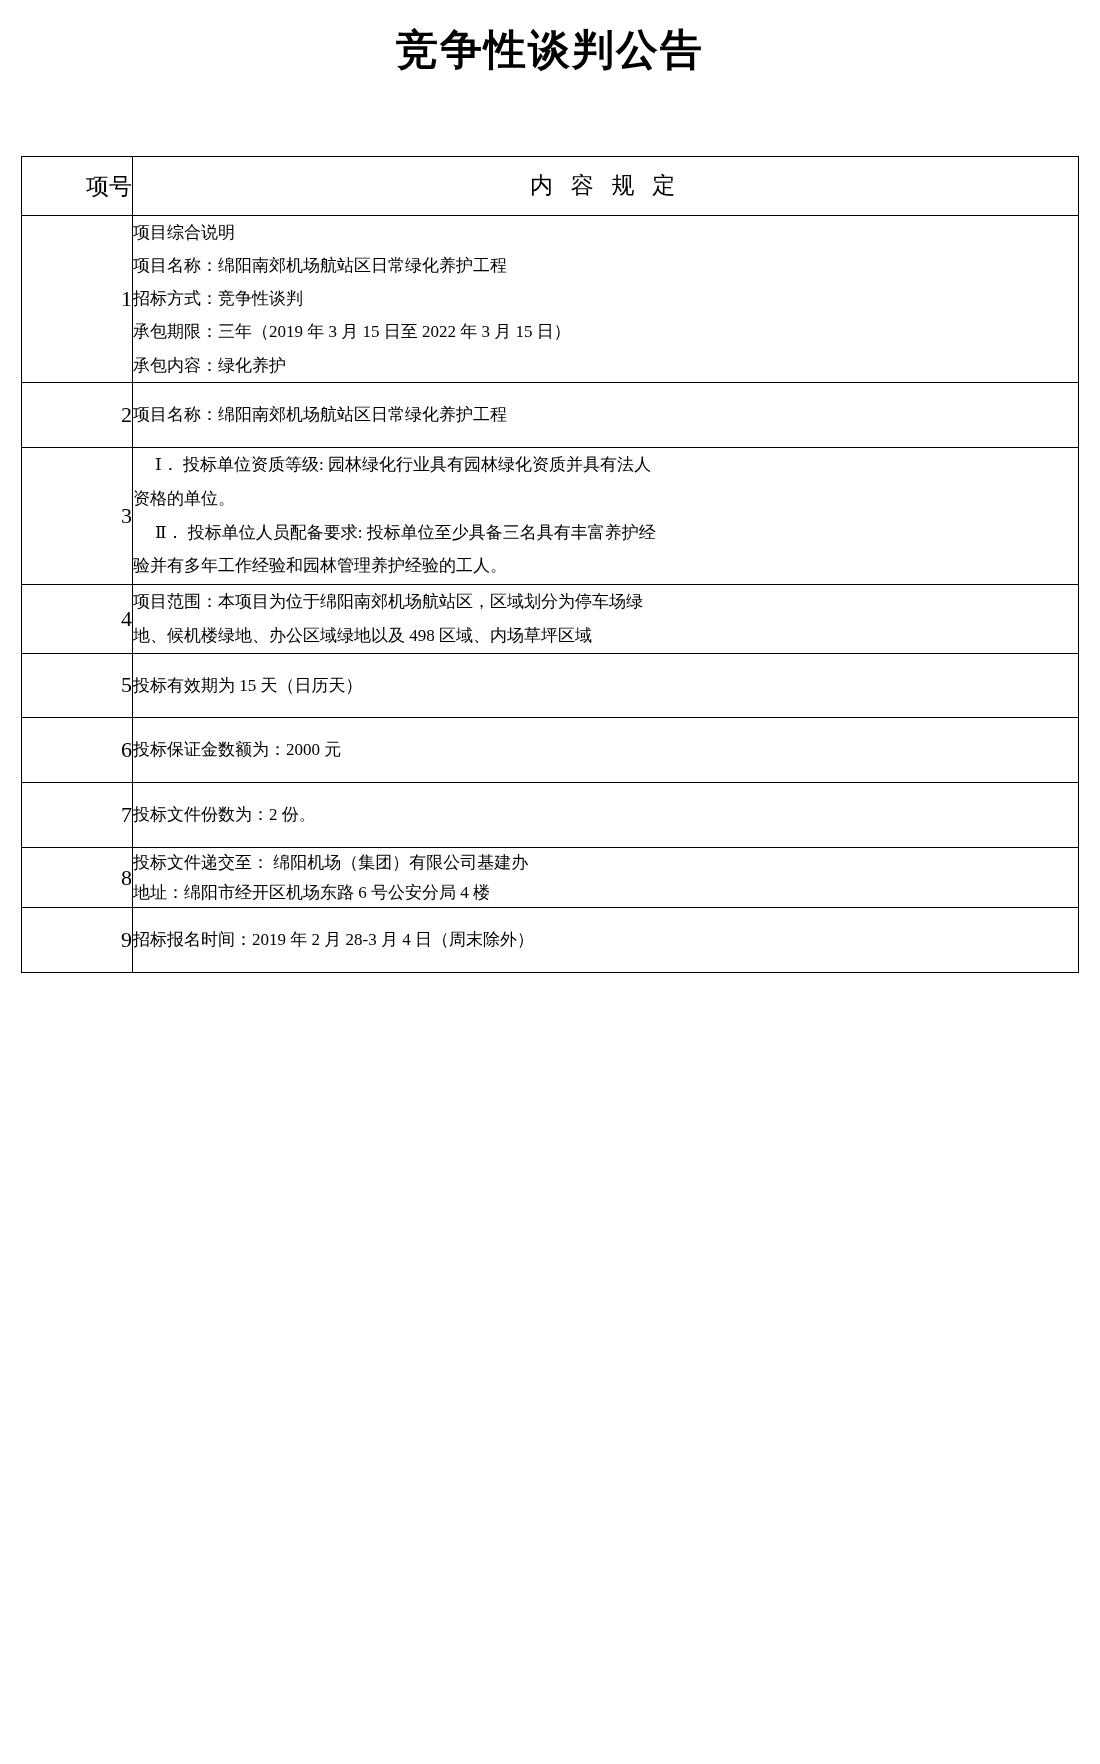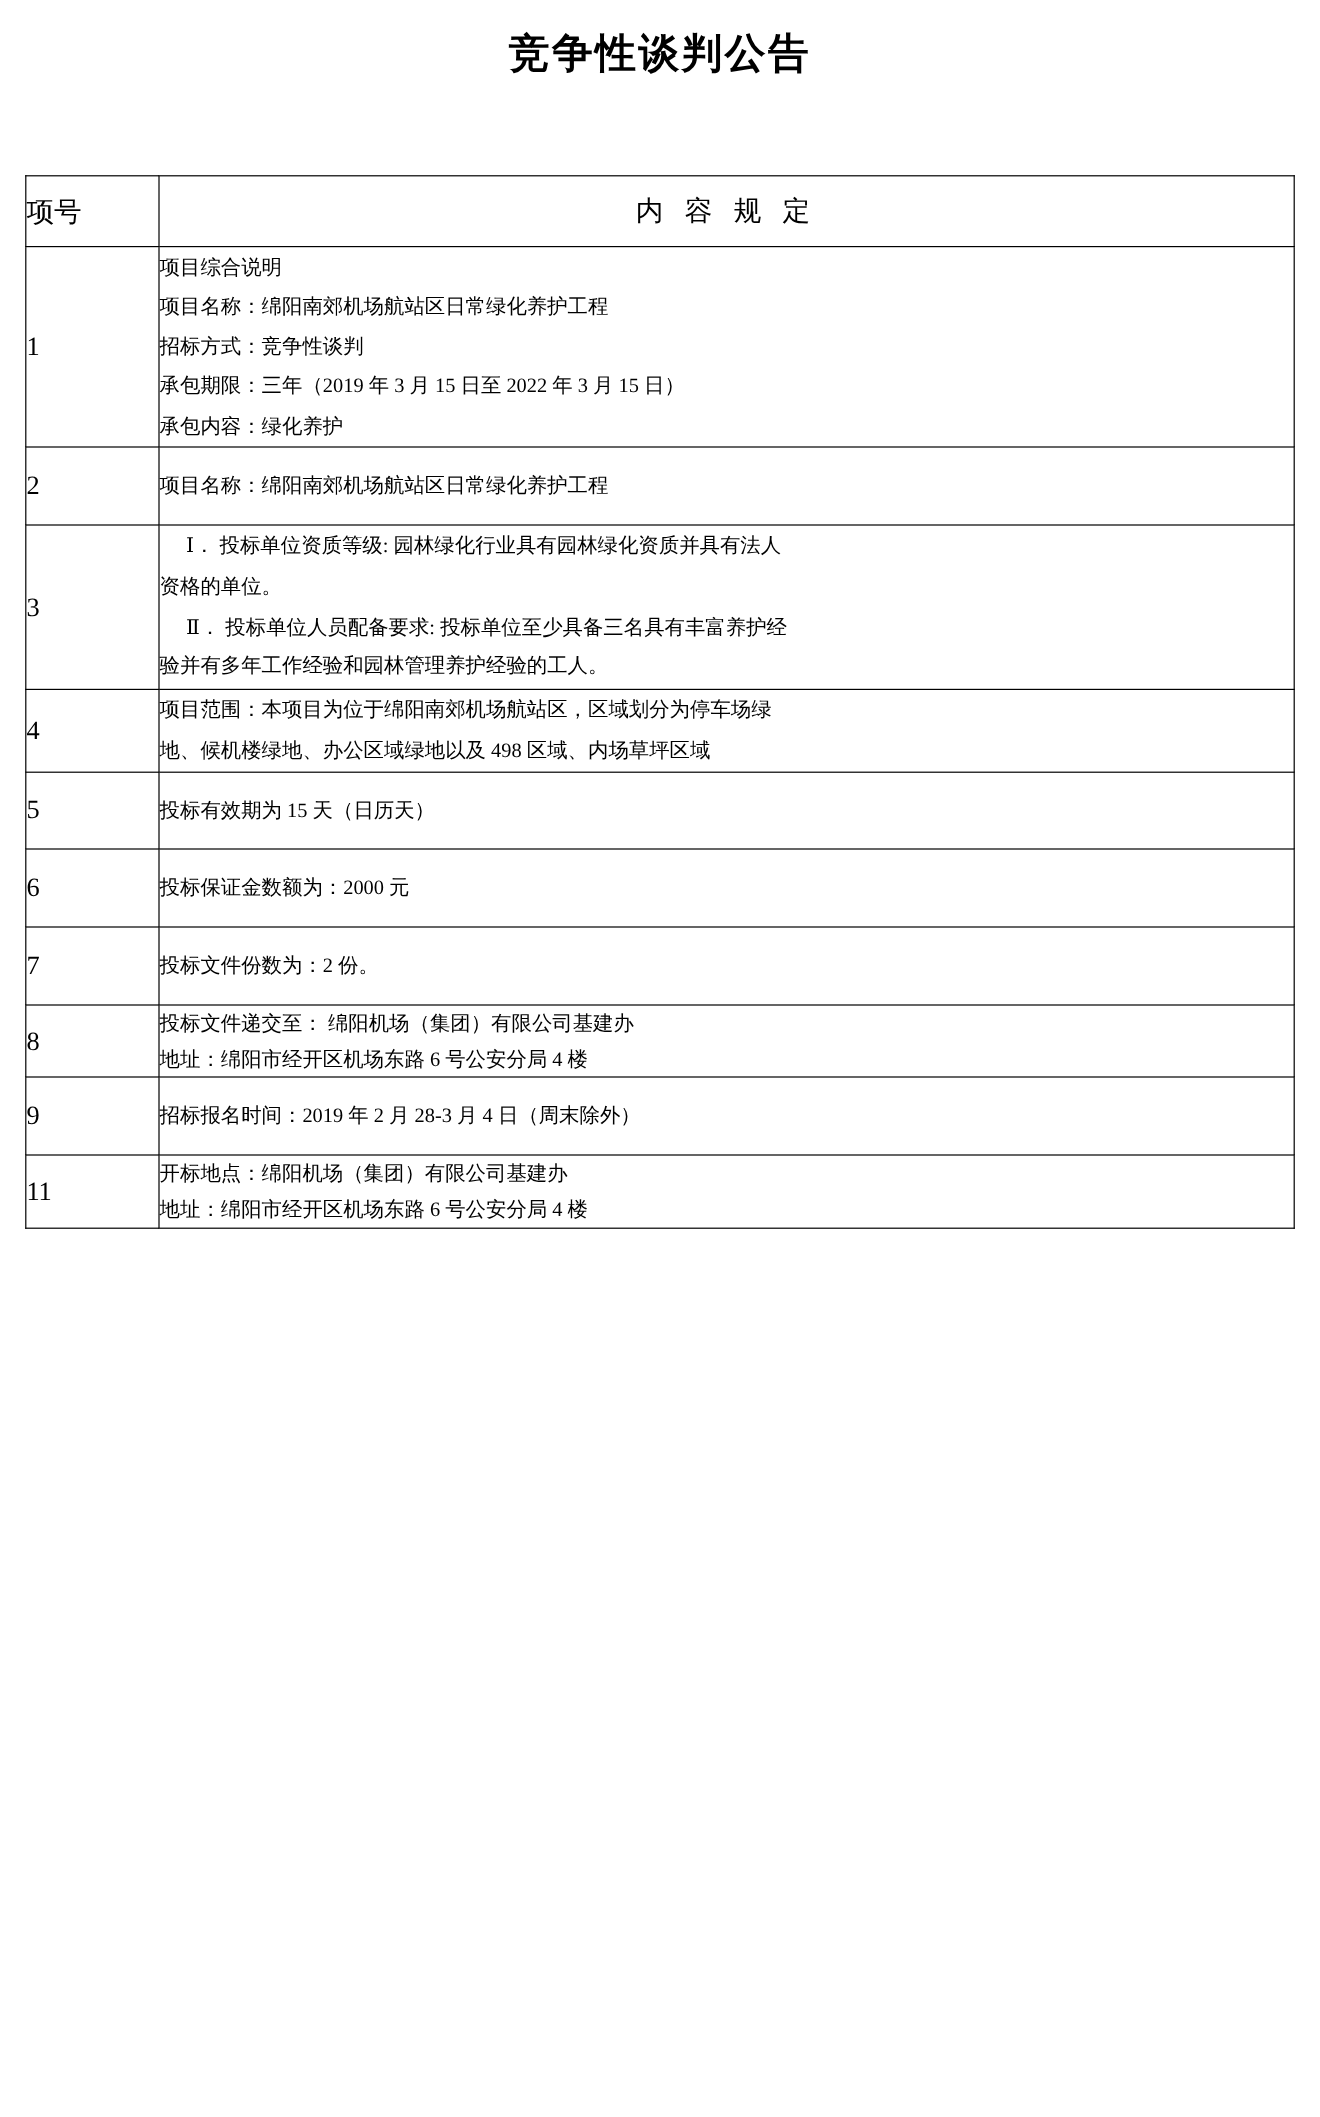--- a/index.html
+++ b/index.html
@@ -15,21 +15,21 @@
   }
   .page {
     width: 1100px;
     height: 1764px;
     position: relative;
     box-sizing: border-box;
     padding: 0;
   }
   .doc-title {
     text-align: center;
-    font-size: 34px;
+    font-size: 42px;
     font-weight: bold;
     letter-spacing: 2px;
     margin-top: 22px;
     margin-bottom: 0;
     font-family: "Liberation Sans", "DejaVu Sans", sans-serif;
   }
   .table-wrap {
     margin: 0 auto;
     margin-top: 78px;
     width: 1058px;
@@ -39,21 +39,21 @@
     width: 1058px;
     table-layout: fixed;
   }
   table.notice td {
     border: 1px solid #000000;
     vertical-align: middle;
     padding: 0;
   }
   td.col-no {
     width: 110px;
-    text-align: left;
+    text-align: right;
     font-size: 22px;
     font-family: "Liberation Serif", "DejaVu Serif", serif;
   }
   td.col-content {
     padding: 12px 0 12px 30px;
     font-size: 17px;
     line-height: 1.95;
   }
   .hdr td {
     height: 58px;
@@ -185,26 +185,19 @@
         </tr>
 
         <tr class="row-9 single">
           <td class="col-no">9</td>
           <td class="col-content">
             <span class="line">招标报名时间：2019 年 2 月 28-3 月 4 日（周末除外）</span>
           </td>
         </tr>
 
 
-        <tr class="row-11 tight">
-          <td class="col-no">11</td>
-          <td class="col-content">
-            <span class="line">开标地点：绵阳机场（集团）有限公司基建办</span>
-            <span class="line">地址：绵阳市经开区机场东路 6 号公安分局 4 楼</span>
-          </td>
-        </tr>
 
 
       </tbody>
     </table>
   </div>
 
 </div>
 
 </body></html>

